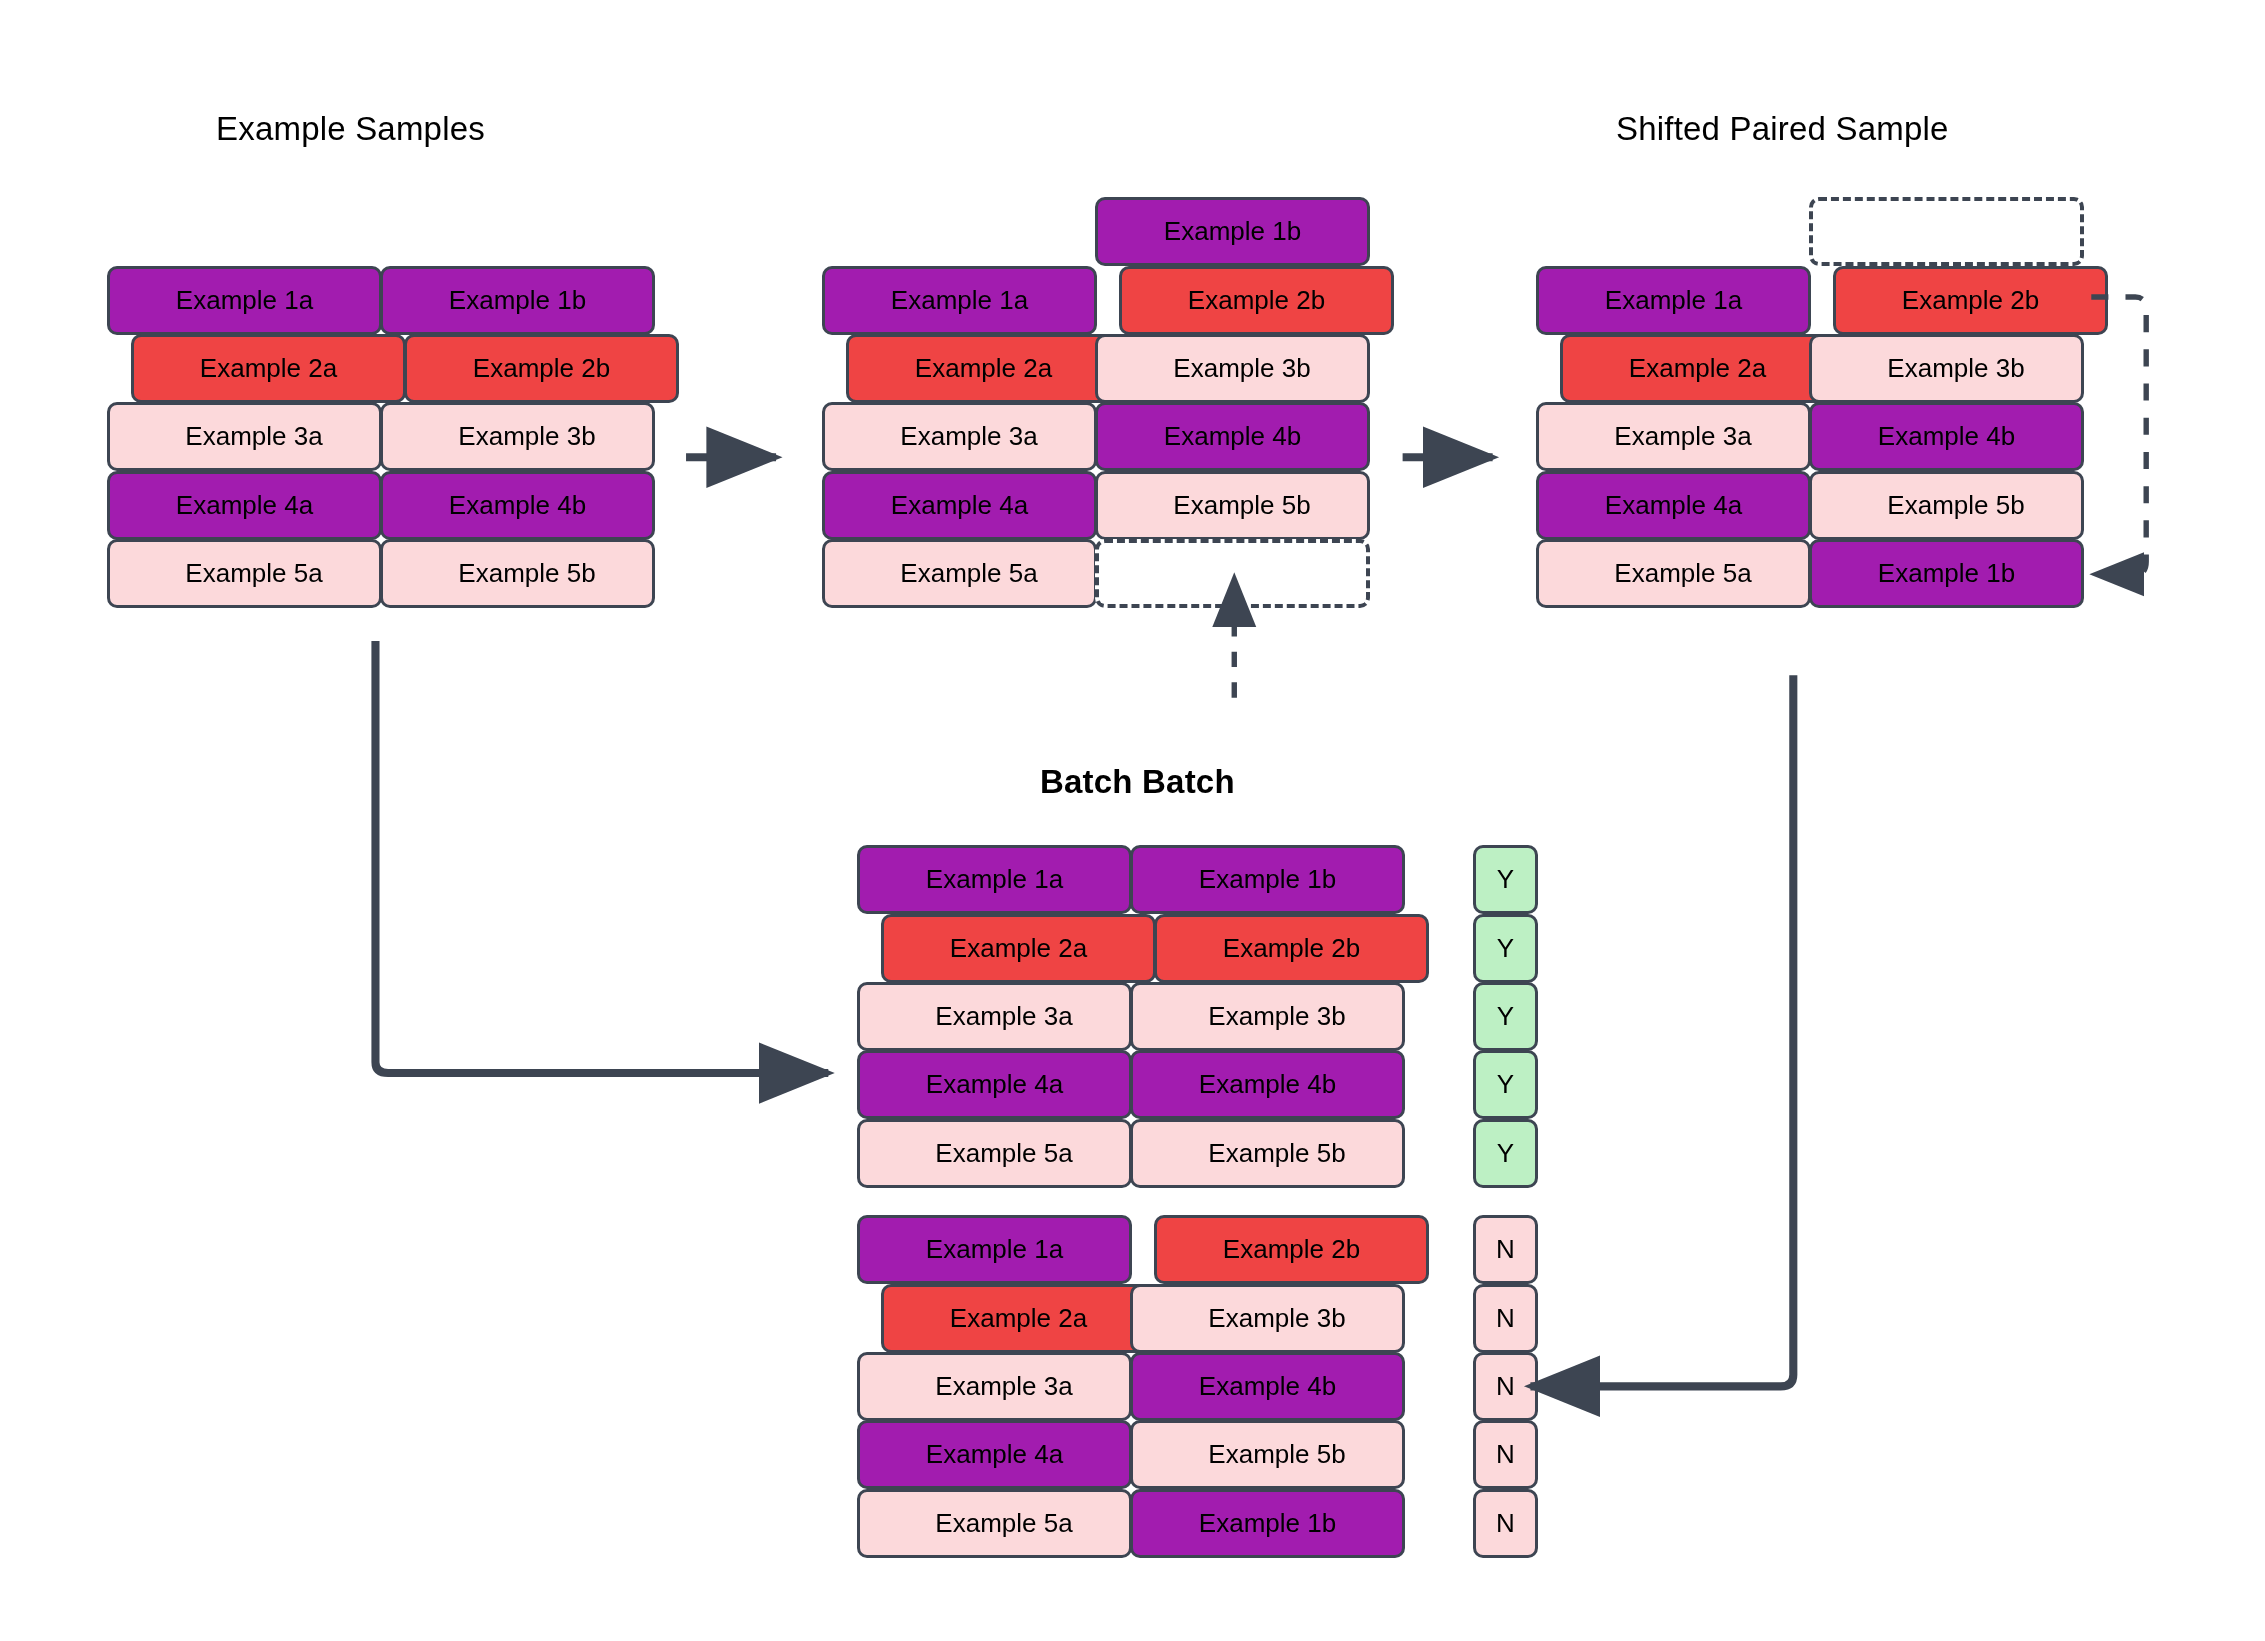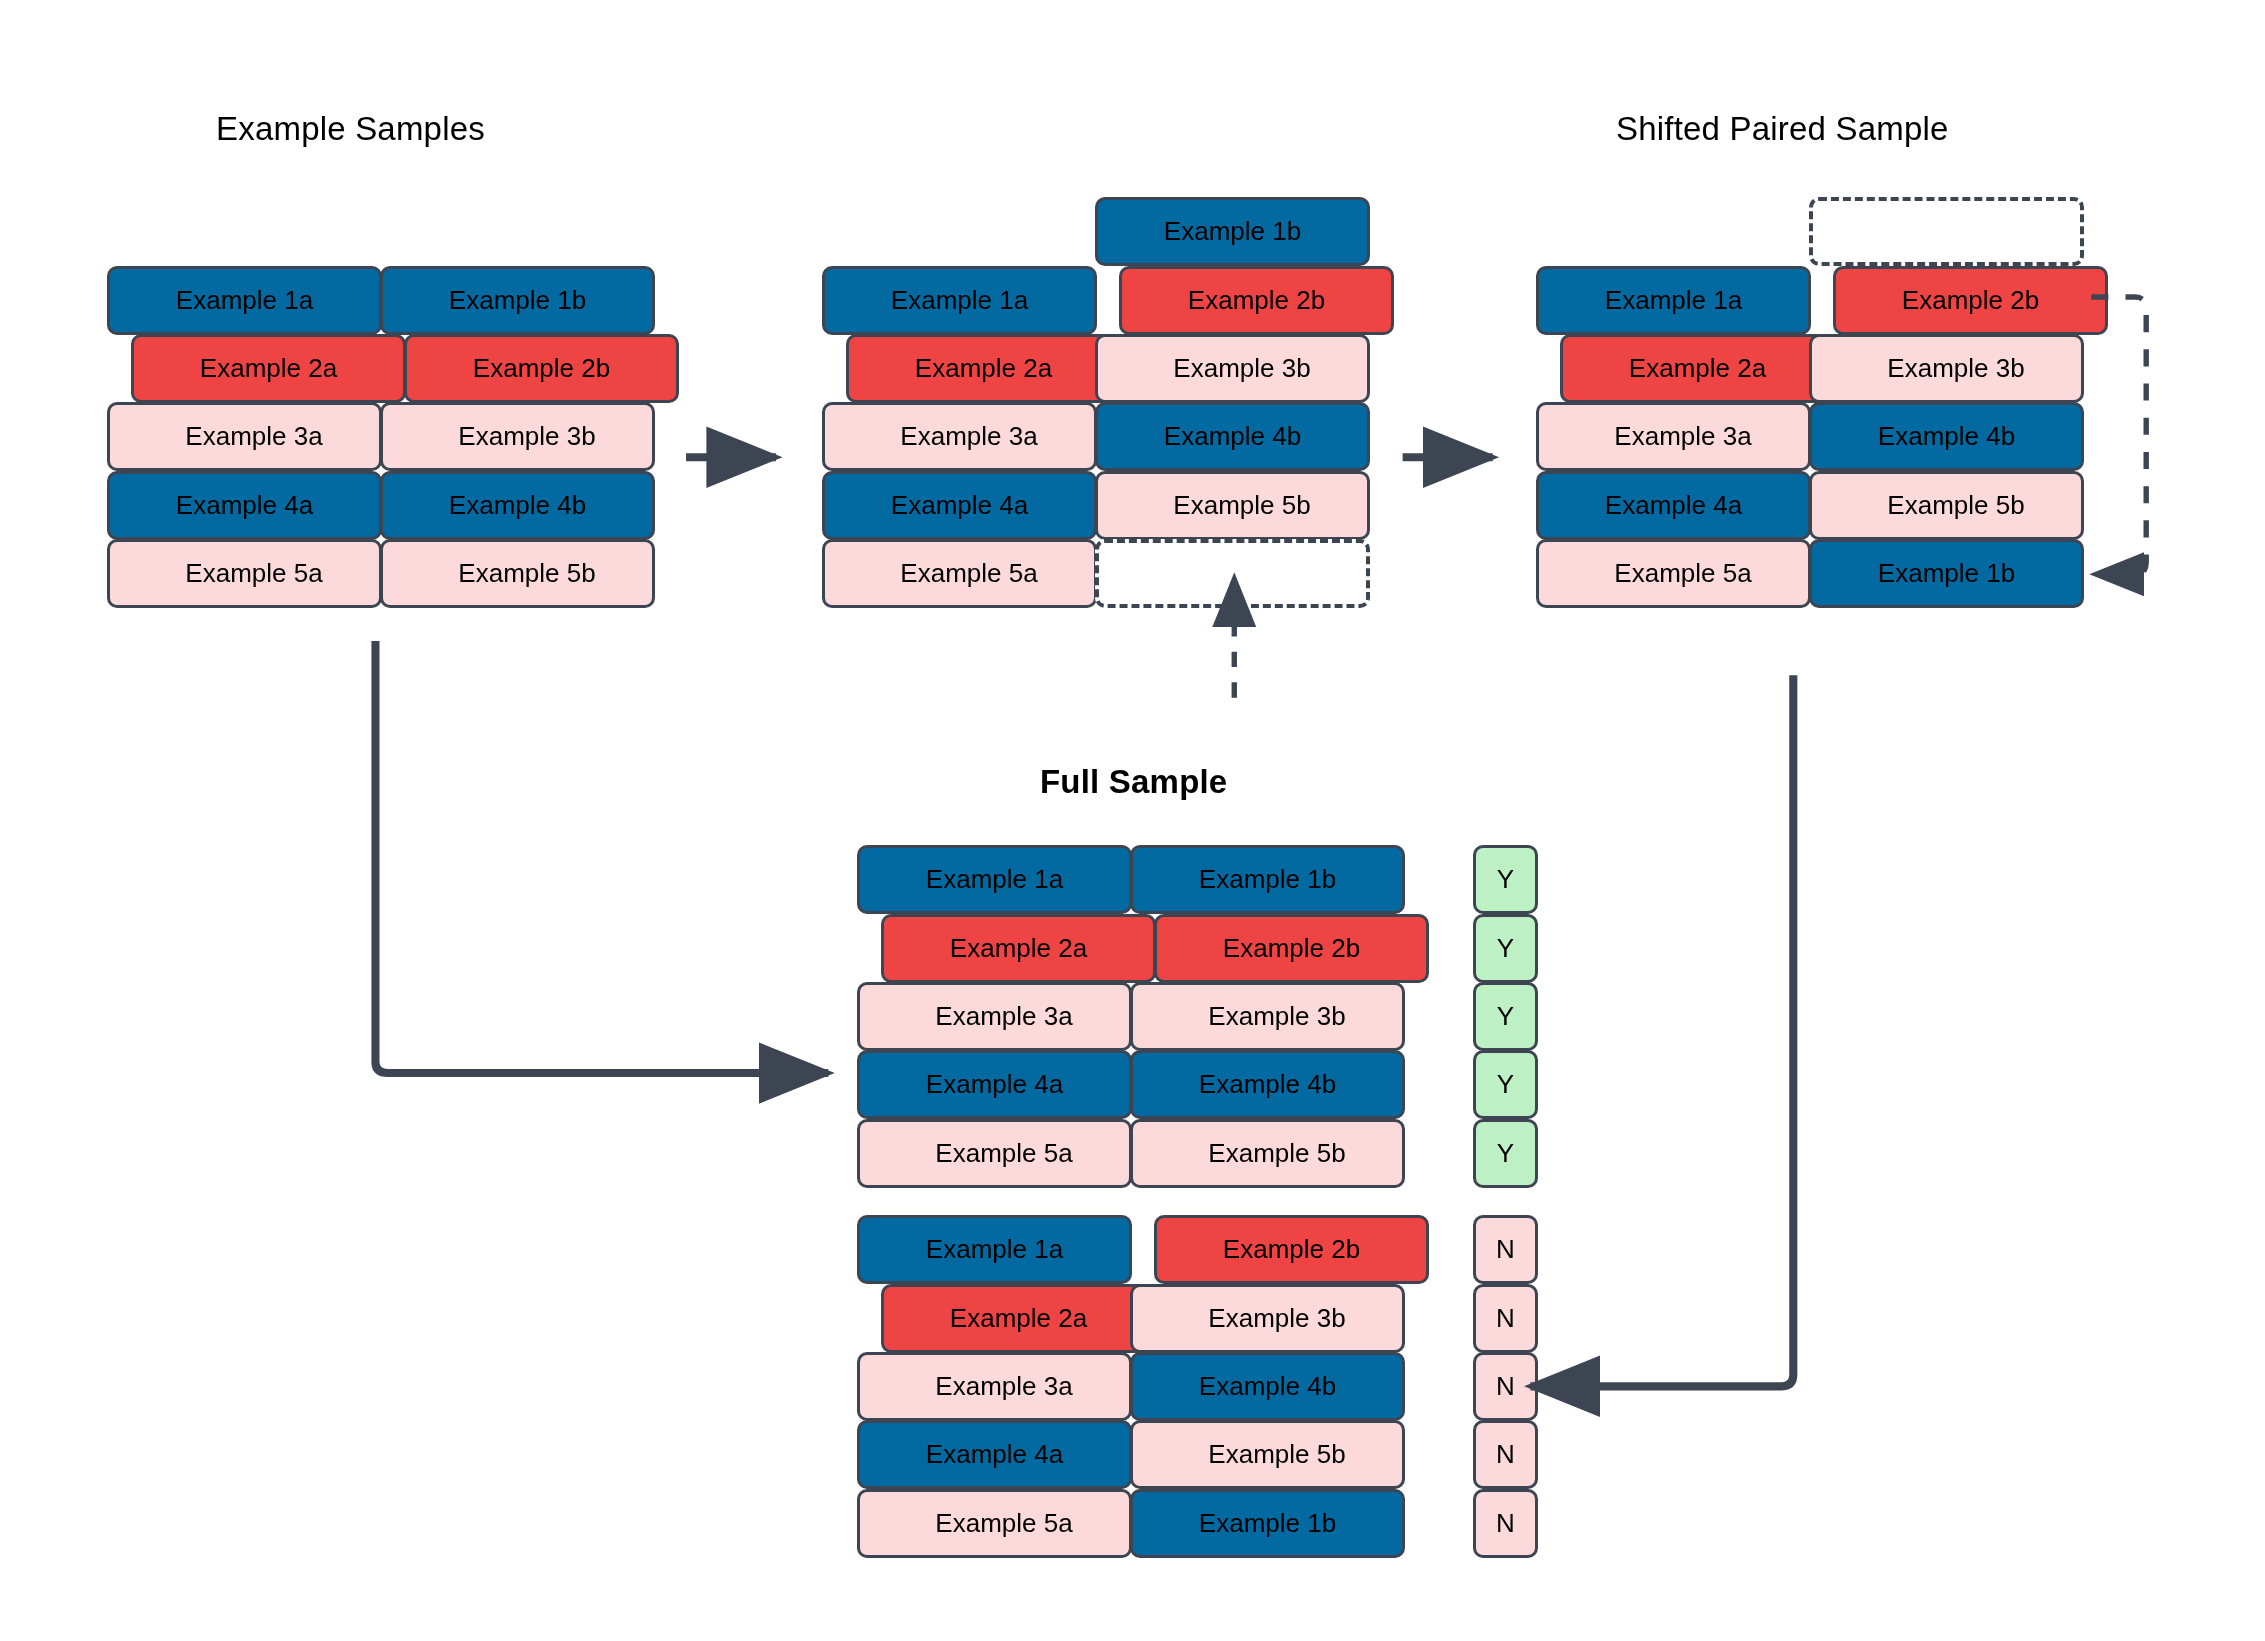--- a/index.html
+++ b/index.html
@@ -8,21 +8,21 @@
   .stage{position:absolute;left:0;top:0;width:2266px;height:1642px;}
 
   .title{position:absolute;font-size:33px;color:#000;white-space:nowrap;
          letter-spacing:0.2px;}
   .title.bold{font-weight:bold;}
 
   .cell{position:absolute;box-sizing:border-box;width:275px;height:69px;
         border:3.6px solid #3d4552;border-radius:10px;
         display:flex;align-items:center;justify-content:center;
         font-size:26px;color:#000;white-space:nowrap;}
-  .cell.blue{background:#0369a1;}
+  .cell.blue{background:#a21caf;}
   .cell.mint{background:#ef4444;margin-left:24px;}
   .cell.pink{background:#fcd9db;padding-left:19px;}
   .cell.empty{background:#ffffff;border-style:dashed;border-width:4.5px;}
 
   .tag{position:absolute;box-sizing:border-box;width:65px;height:69px;
        border:3.6px solid #3d4552;border-radius:10px;
        display:flex;align-items:center;justify-content:center;
        font-size:26px;color:#000;}
   .tag.green{background:#bdf0c4;}
   .tag.rose{background:#fcd9db;}
@@ -30,21 +30,21 @@
   svg.overlay{position:absolute;left:0;top:0;width:2266px;height:1642px;
               pointer-events:none;}
 </style>
 </head>
 <body>
 
 <div class="stage">
 
   <div class="title" style="left:216px;top:110px;">Example Samples</div>
   <div class="title" style="left:1616px;top:110px;">Shifted Paired Sample</div>
-  <div class="title bold" style="left:1040px;top:763px;">Full Sample</div>
+  <div class="title bold" style="left:1040px;top:763px;">Batch Batch</div>
 
   <div class="cell blue" style="left:107px;top:266px;">Example 1a</div>
   <div class="cell blue" style="left:380px;top:266px;">Example 1b</div>
   <div class="cell mint" style="left:107px;top:334px;">Example 2a</div>
   <div class="cell mint" style="left:380px;top:334px;">Example 2b</div>
   <div class="cell pink" style="left:107px;top:402px;">Example 3a</div>
   <div class="cell pink" style="left:380px;top:402px;">Example 3b</div>
   <div class="cell blue" style="left:107px;top:471px;">Example 4a</div>
   <div class="cell blue" style="left:380px;top:471px;">Example 4b</div>
   <div class="cell pink" style="left:107px;top:539px;">Example 5a</div>

